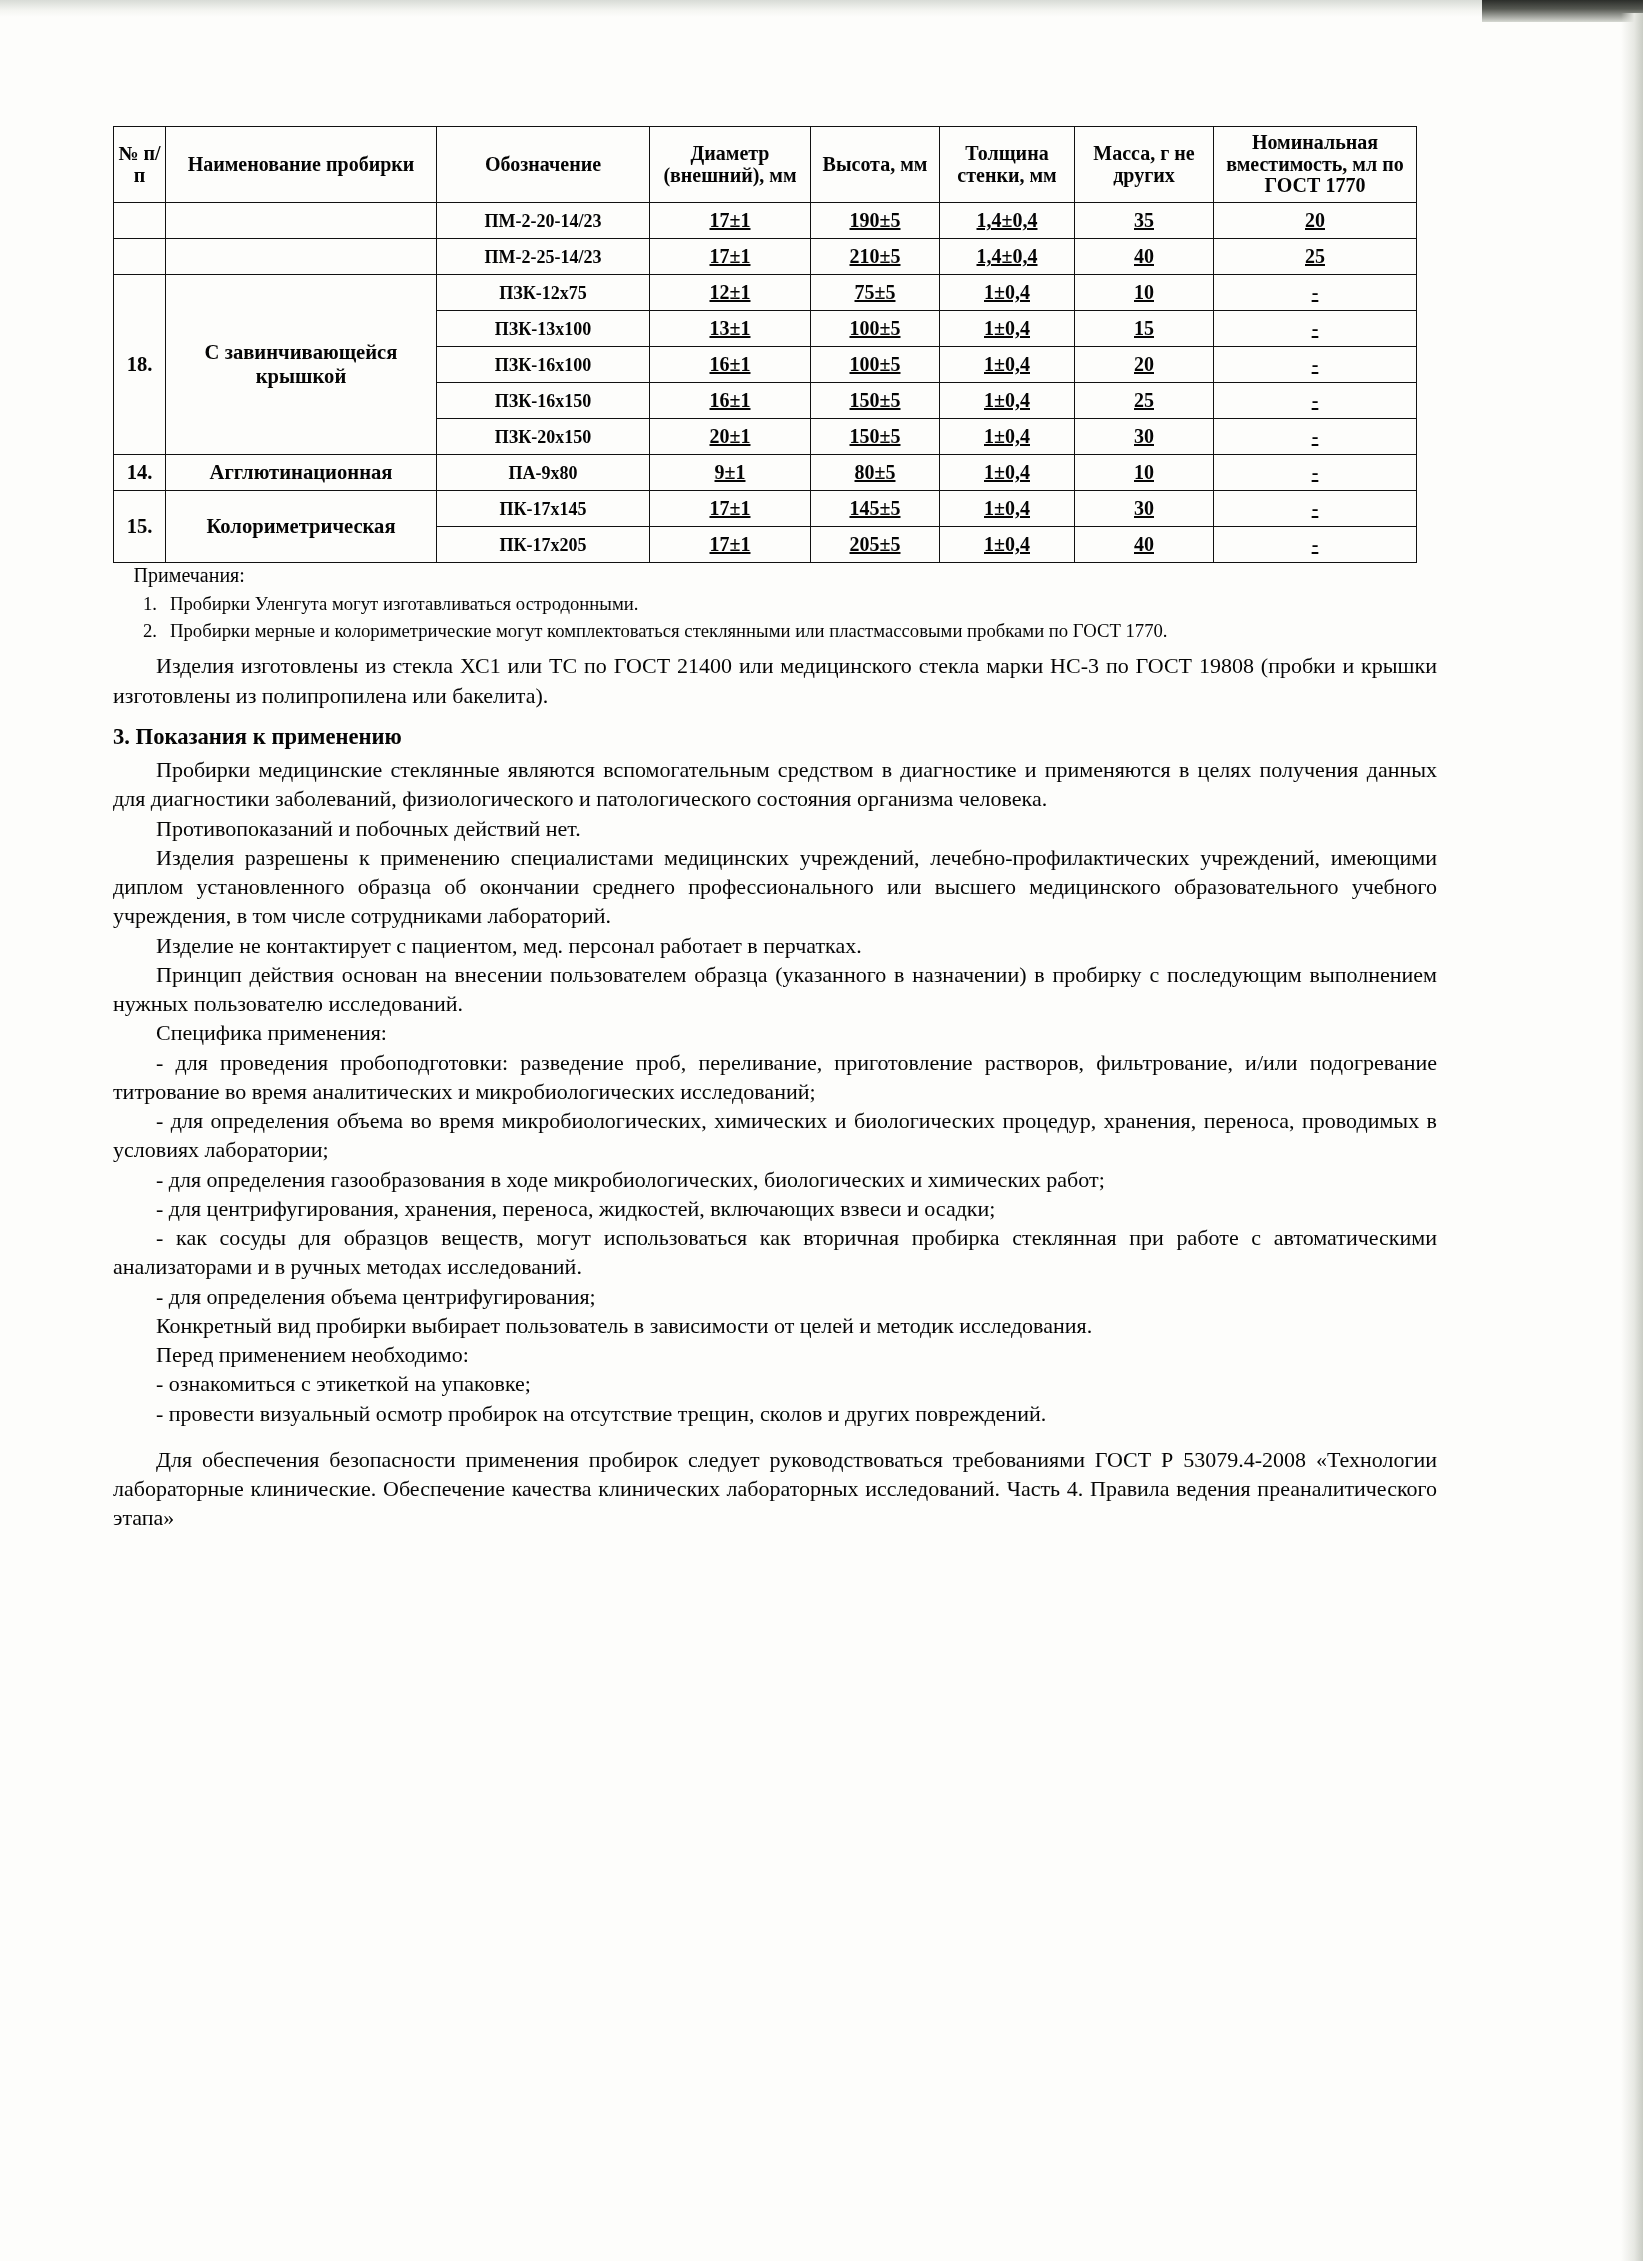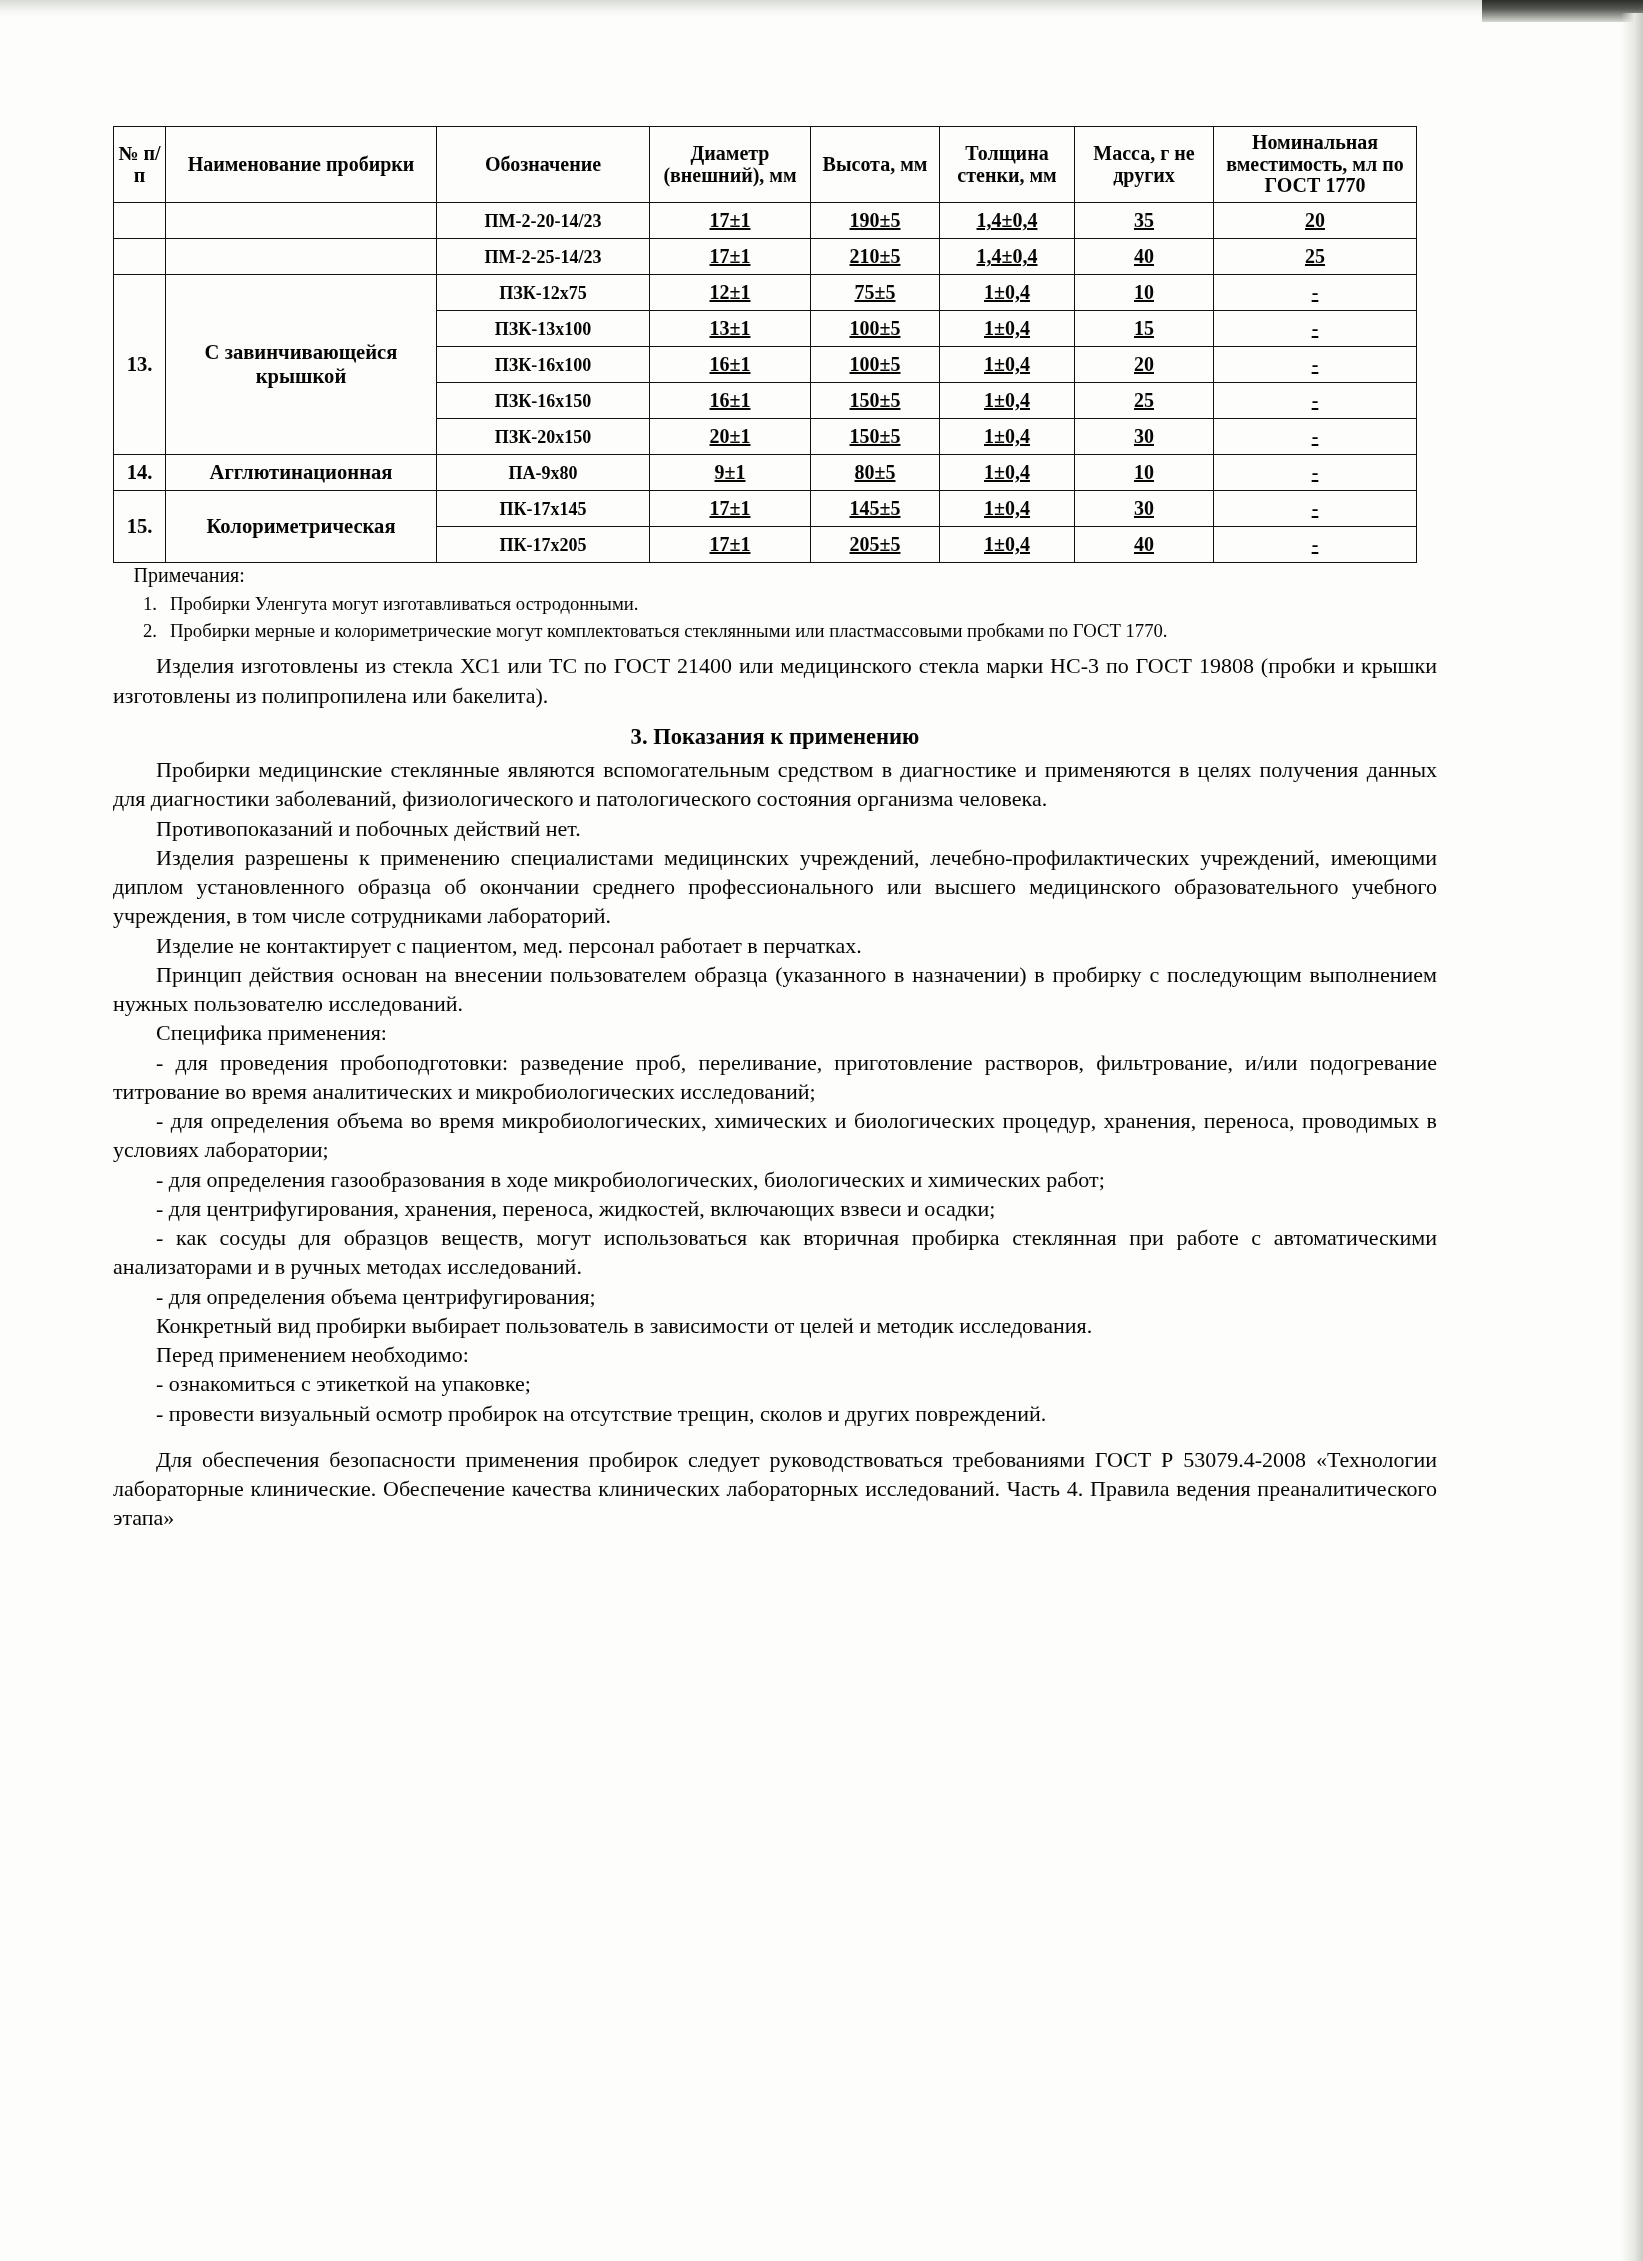--- a/index.html
+++ b/index.html
@@ -126,21 +126,20 @@
     font-size: 22px;
     line-height: 1.33;
     text-align: justify;
   }
   p.ind {
     text-indent: 43px;
   }
   .gap { height: 7.7px; }
   .gap-lg { height: 17px; }
   h3.section {
-    text-align: center;
     font-size: 22.6px;
     font-weight: bold;
     margin: 14px 0 5.2px 0;
   }
   .last-just { text-align: justify; }
 </style>
 </head>
 <body>
 
 <div class="scan-bg"></div>
@@ -190,21 +189,21 @@
           <td class="name"></td>
           <td class="desig">ПМ-2-25-14/23</td>
           <td class="val">17±1</td>
           <td class="val">210±5</td>
           <td class="val">1,4±0,4</td>
           <td class="val">40</td>
           <td class="val">25</td>
         </tr>
 
         <tr class="r-height">
-          <td class="num" rowspan="5">13.</td>
+          <td class="num" rowspan="5">18.</td>
           <td class="name" rowspan="5">С завинчивающейся крышкой</td>
           <td class="desig">ПЗК-12х75</td>
           <td class="val">12±1</td>
           <td class="val">75±5</td>
           <td class="val">1±0,4</td>
           <td class="val">10</td>
           <td class="val">-</td>
         </tr>
         <tr class="r-height">
           <td class="desig">ПЗК-13х100</td>

